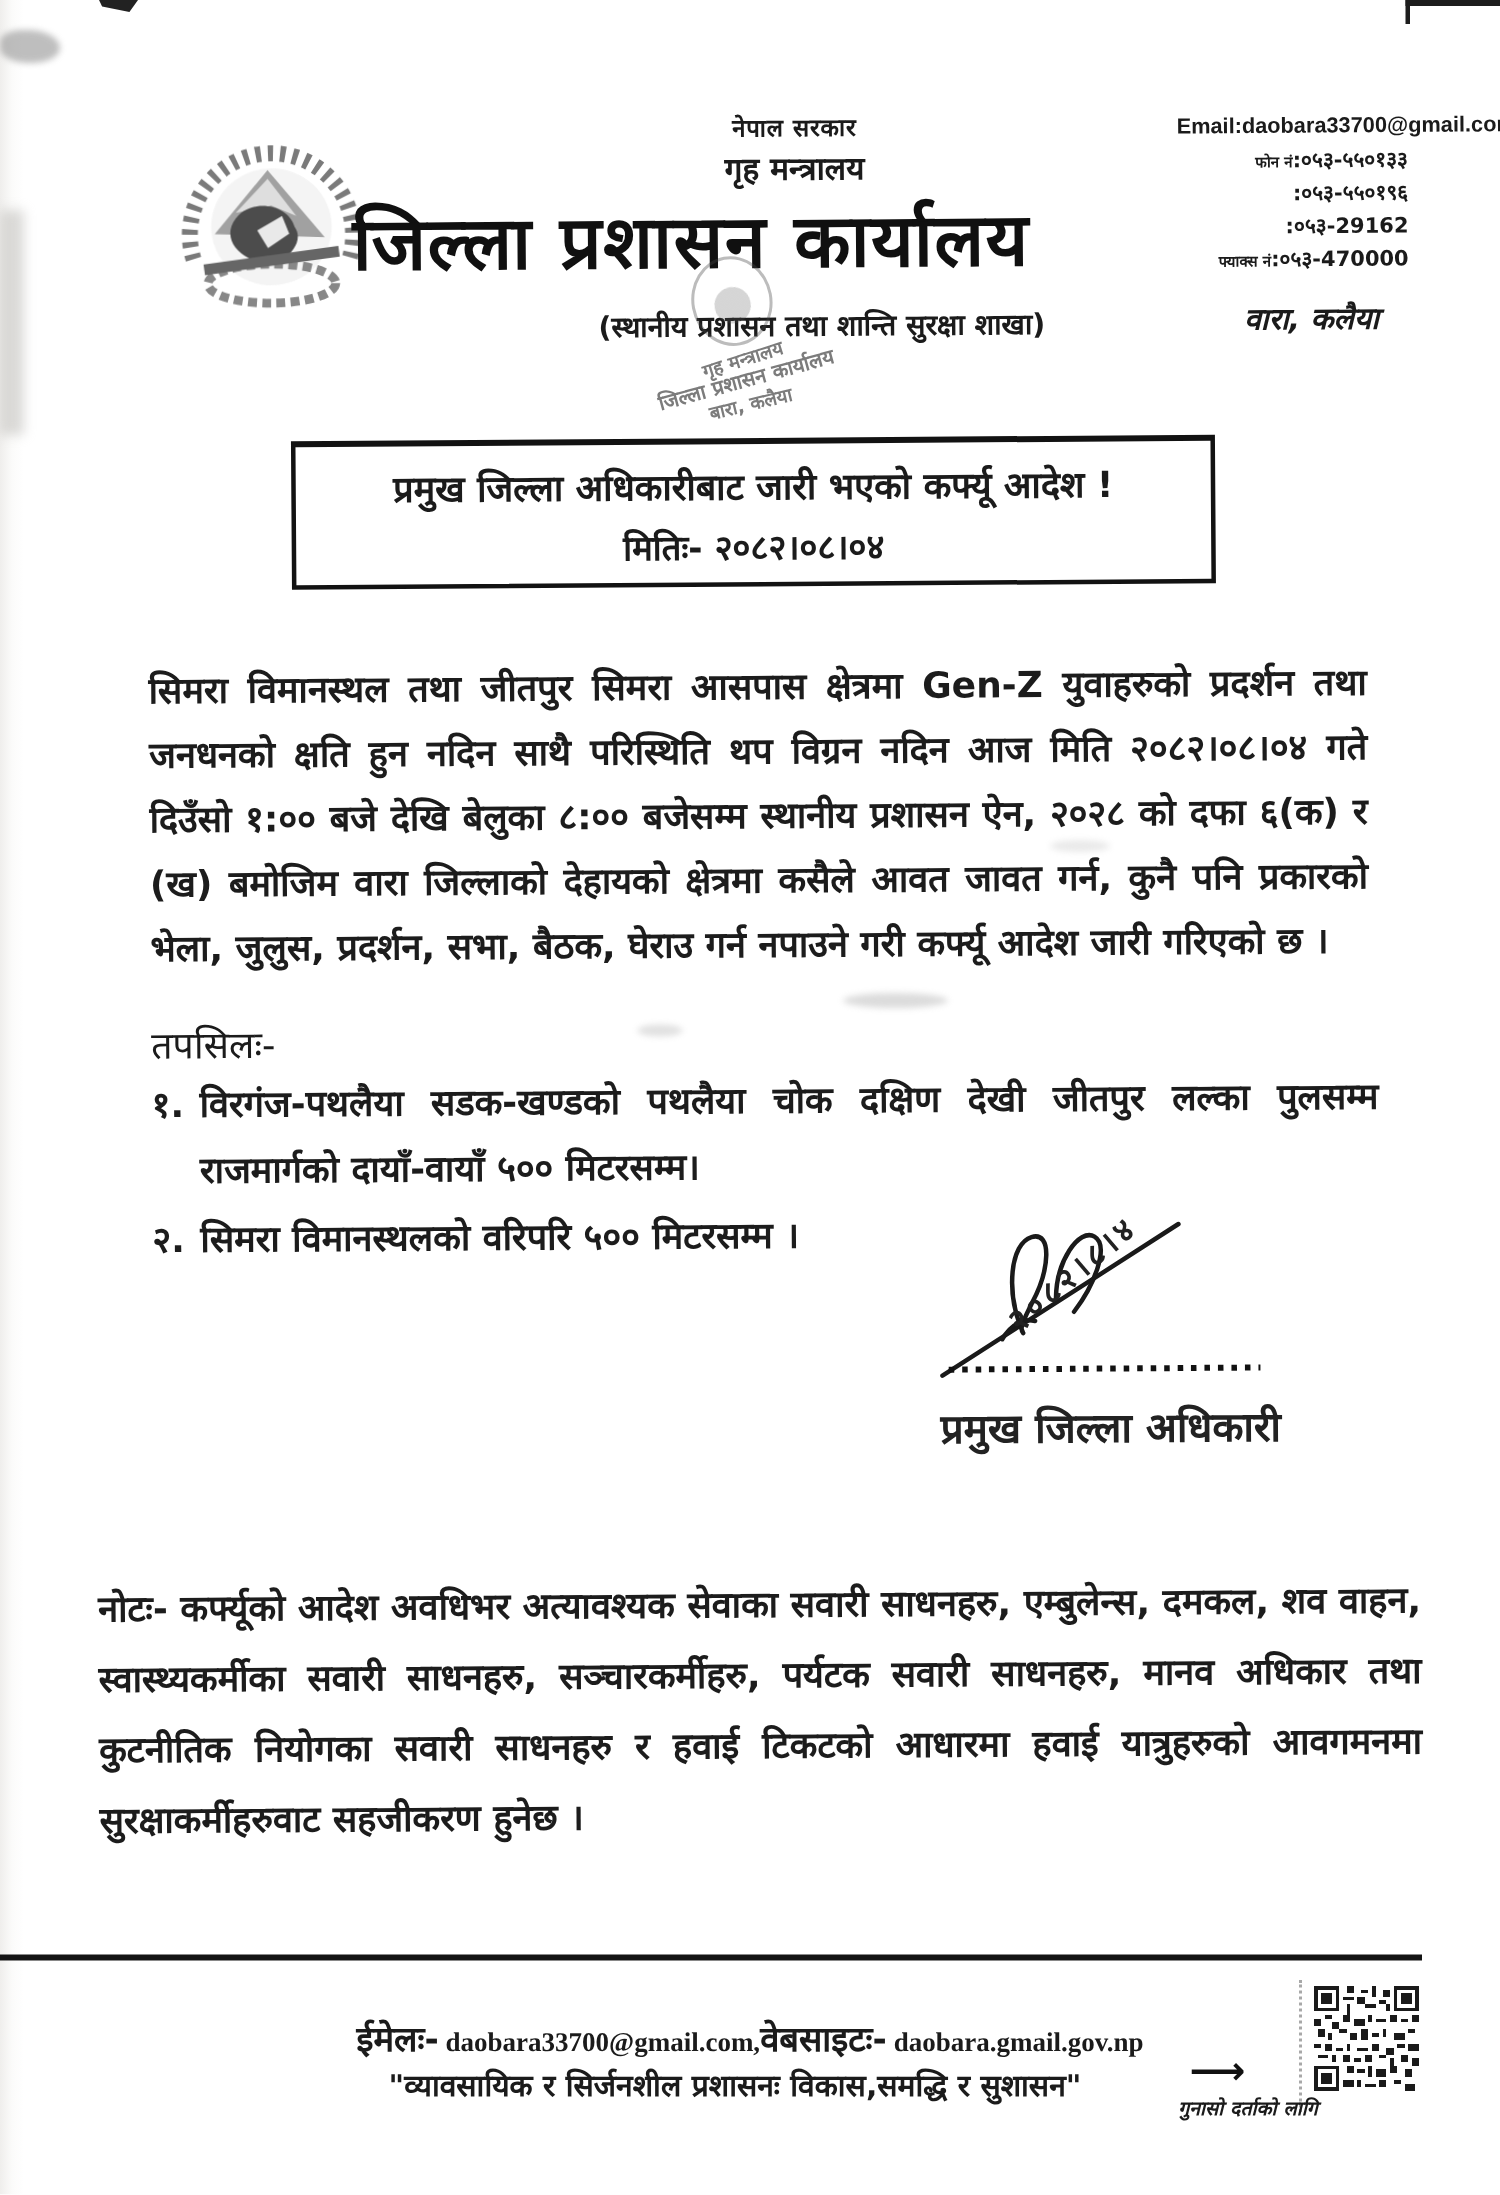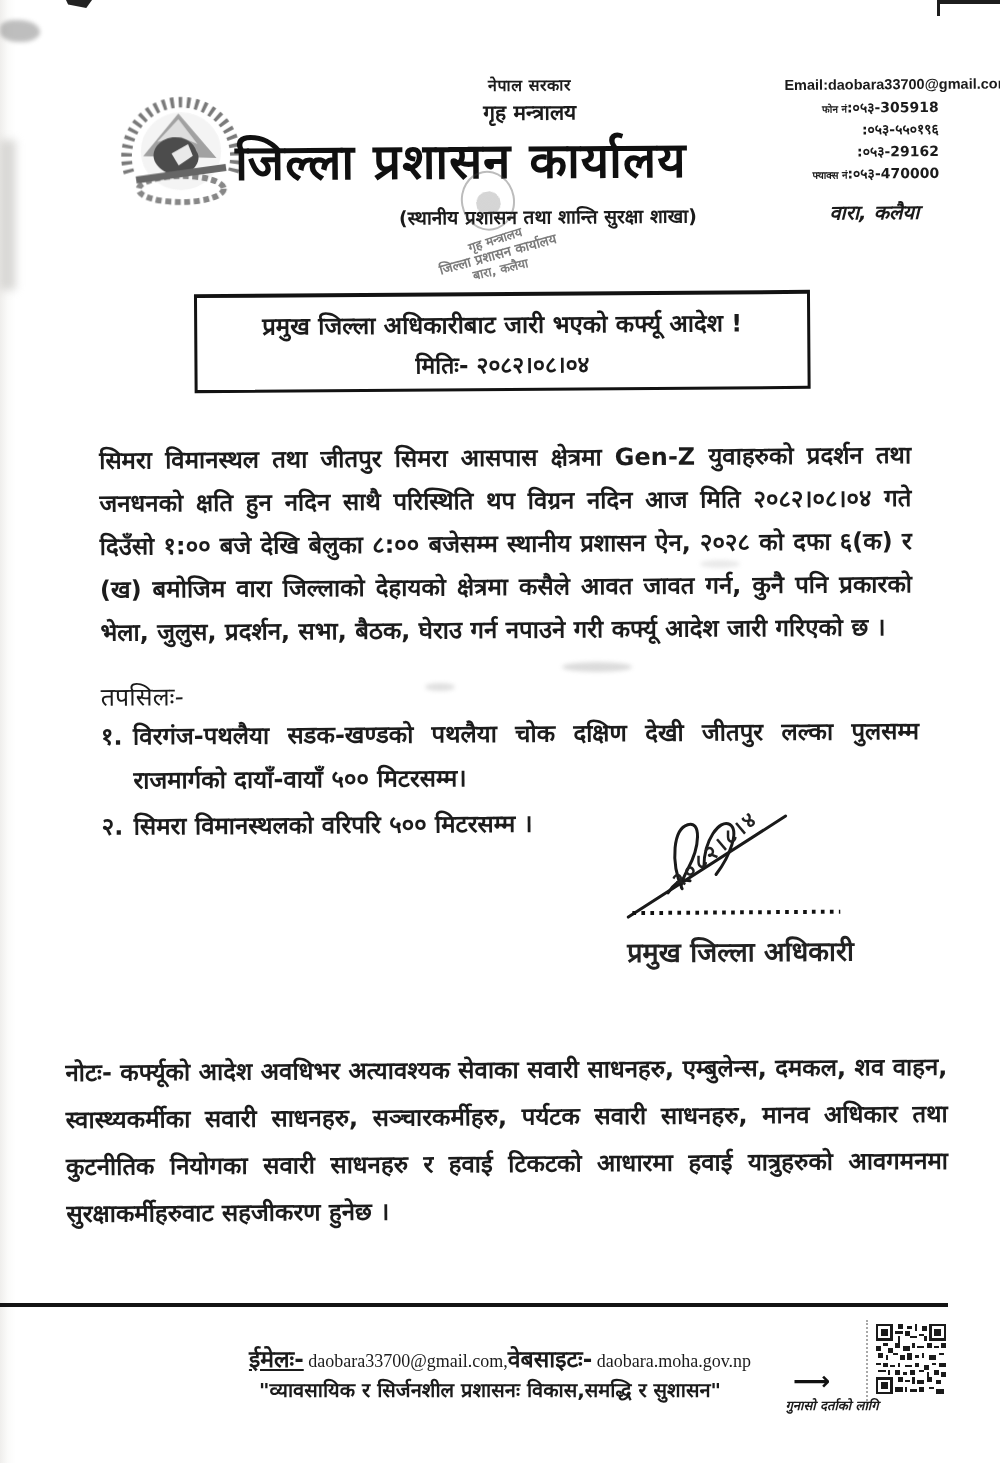--- a/index.html
+++ b/index.html
@@ -64,22 +64,22 @@
   .sig-title{left:598px;top:934px;width:280px;text-align:center;font-size:27px;font-weight:bold;color:#222;}
 
   
   .note{left:62px;top:1047px;width:882px;font-size:24px;line-height:47px;text-align:justify;font-weight:bold;color:#1c1c1c;}
 
   
   .f-divider{left:0;top:1303px;width:948px;height:4px;background:#141414;}
   .f-corr{left:220px;top:1316px;width:540px;text-align:center;font-size:17px;font-weight:bold;white-space:nowrap;}
   .f-email{left:180px;top:1342px;width:640px;text-align:center;white-space:nowrap;}
   .f-email .dlbl{font-size:23px;font-weight:bold;}
-  .f-email .u{text-decoration:underline;}
-  .f-email .lat{font-size:18px;font-weight:normal;font-family:"Liberation Serif",serif;}
+  .f-email .u{}
+  .f-email .lat{font-size:18px;font-weight:bold;font-family:"Liberation Serif",serif;}
   .f-slogan{left:200px;top:1376px;width:580px;text-align:center;font-size:20px;font-weight:bold;white-space:nowrap;}
   .f-dotline{left:866px;top:1320px;height:88px;border-left:2px dotted #a8a8a8;}
   .qr{left:876px;top:1324px;width:70px;height:70px;}
   .f-arrow{left:793px;top:1366px;font-size:26px;font-weight:bold;color:#111;}
   .f-qrcap{left:772px;top:1396px;width:120px;text-align:center;font-size:13px;font-weight:bold;font-style:italic;white-space:nowrap;}
 </style>
 </head>
 <body>
 
 <div class="page">
@@ -109,21 +109,21 @@
 
     <div class="abs govt">
       <div class="l1">नेपाल सरकार</div>
       <div class="l2">गृह मन्त्रालय</div>
     </div>
 
     <div class="abs office-title">जिल्ला प्रशासन कार्यालय</div>
 
     <div class="abs contact">
       <div class="email">Email:daobara33700@gmail.com</div>
-      <div class="row"><span class="lbl">फोन नं</span><span>:०५३-305918</span></div>
+      <div class="row"><span class="lbl">फोन नं</span><span>:०५३-५५०१३३</span></div>
       <div class="row"><span>:०५३-५५०१९६</span></div>
       <div class="row"><span>:०५३-29162</span></div>
       <div class="row"><span class="lbl">फ्याक्स नं</span><span>:०५३-470000</span></div>
     </div>
 
 
     <div class="abs branch">(स्थानीय प्रशासन तथा शान्ति सुरक्षा शाखा)</div>
     <div class="abs district">वारा, कलैया</div>
 
     <div class="abs stamp">
@@ -164,21 +164,21 @@
     <div class="abs sig-dots">....................................</div>
     <div class="abs sig-title">प्रमुख जिल्ला अधिकारी</div>
 
     <div class="abs note">नोटः- कर्फ्यूको आदेश अवधिभर अत्यावश्यक सेवाका सवारी साधनहरु, एम्बुलेन्स, दमकल, शव वाहन, स्वास्थ्यकर्मीका सवारी साधनहरु, सञ्चारकर्मीहरु, पर्यटक सवारी साधनहरु, मानव अधिकार तथा कुटनीतिक नियोगका सवारी साधनहरु र हवाई टिकटको आधारमा हवाई यात्रुहरुको आवगमनमा सुरक्षाकर्मीहरुवाट सहजीकरण हुनेछ ।</div>
 
   </div>
 
   <div class="abs f-divider"></div>
 
   <div class="abs f-email">
-    <span class="dlbl u">ईमेलः-</span><span class="lat"> daobara33700@gmail.com,</span><span class="dlbl">वेबसाइटः-</span><span class="lat"> daobara.moha.gov.np</span>
+    <span class="dlbl u">ईमेलः-</span><span class="lat"> daobara33700@gmail.com,</span><span class="dlbl">वेबसाइटः-</span><span class="lat"> daobara.gmail.gov.np</span>
   </div>
 
   <div class="abs f-slogan">"व्यावसायिक र सिर्जनशील प्रशासनः विकास,समद्धि र सुशासन"</div>
 
   <div class="abs f-dotline"></div>
 
   <svg class="abs qr" viewBox="0 0 29 29" shape-rendering="crispEdges">
     <rect width="29" height="29" fill="#fff"></rect>
     <g fill="#1a1a1a">
       <rect x="0" y="0" width="7" height="7"></rect>

